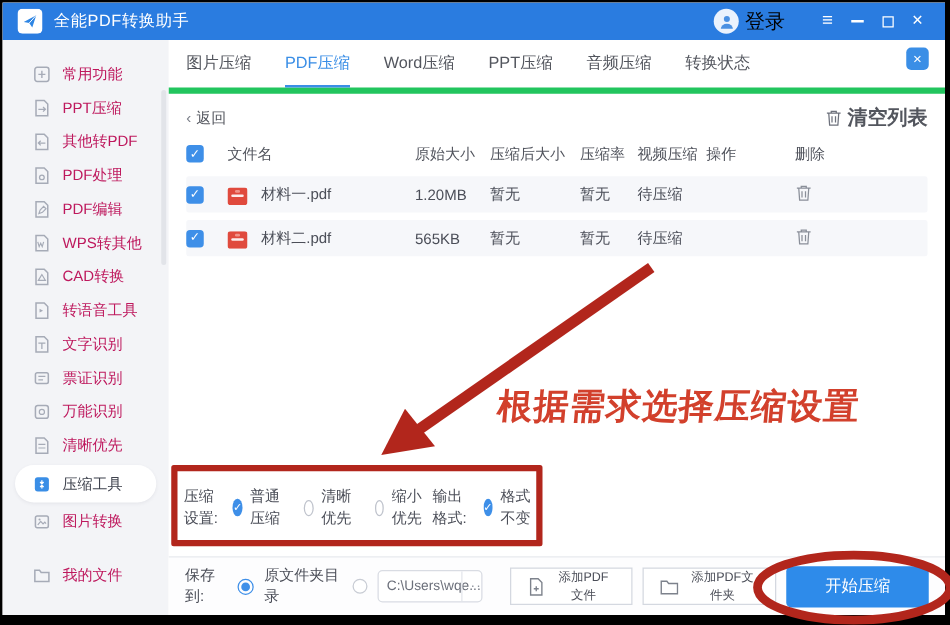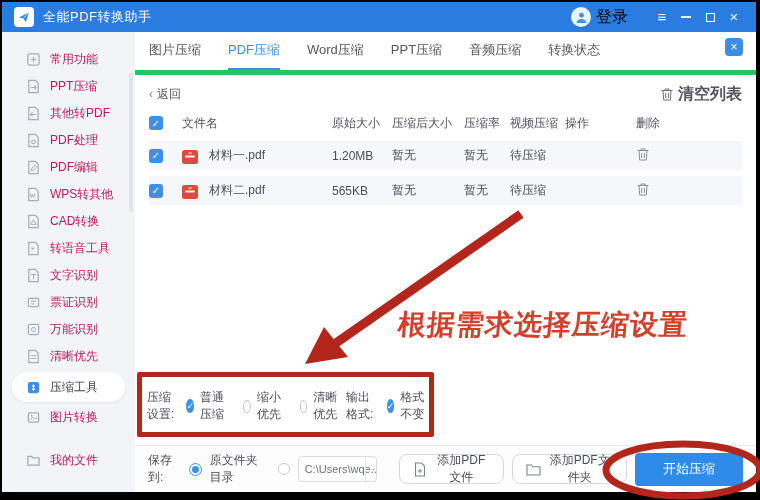--- a/index.html
+++ b/index.html
@@ -61,21 +61,21 @@
   .roff { width:13px; height:13px; border-radius:50%; border:1px solid #bfc3cc; background:#fff; }
 
   
   .footer { position:absolute; left:0; right:0; bottom:0; height:47px; border-top:1px solid #e8eaee; background:#fdfdfe; display:flex; align-items:center; padding:0 13px; gap:8px; font-size:12px; color:#4b4e58; }
   .rdot { width:13px; height:13px; border-radius:50%; border:1px solid #3e8fe8; display:flex; align-items:center; justify-content:center; cursor:pointer; flex:none; }
   .rdot i { width:7px; height:7px; border-radius:50%; background:#3e8fe8; }
   .rempty { width:12px; height:12px; border-radius:50%; border:1px solid #c8ccd4; background:#fff; flex:none; cursor:pointer; }
   .pathbox { height:26px; border:1px solid #d9dce3; border-radius:4px; display:flex; align-items:center; background:#fff; overflow:hidden; }
   .pathval { font-size:11px; color:#6b6f7a; padding:0 6px; max-width:66px; white-space:nowrap; }
   .pathmore { border-left:1px solid #e3e6ec; padding:0 6px; color:#8a8f99; font-size:11px; letter-spacing:1px; cursor:pointer; line-height:24px; }
-  .btn { height:30px; border:1px solid #d4d8e0; border-radius:8px; background:#fff; display:flex; align-items:center; gap:6px; padding:0 13px; color:#4b4e58; font-size:12px; cursor:pointer; }
+  .btn { height:30px; border:1px solid #d4d8e0; border-radius:0; background:#fff; display:flex; align-items:center; gap:6px; padding:0 13px; color:#4b4e58; font-size:10px; cursor:pointer; }
   .btn svg { flex:none; }
   .add-file { margin-left:14px; }
   .start-btn { width:130px; height:33px; background:#2e8bea; border:none; border-radius:4px; color:#fff; font-size:13px; display:flex; align-items:center; justify-content:center; cursor:pointer; margin-left:auto; }
 
   
   .anno { position:absolute; left:0; top:0; width:760px; height:500px; pointer-events:none; z-index:50; }
   .anno-rect { position:absolute; left:137px; top:372px; width:297px; height:65px; border:5px solid #b2261c; border-radius:2px; }
   .anno-text { position:absolute; left:398px; top:306px; width:320px; font-size:28px; font-weight:bold; color:#d2402c; transform:skewX(-5deg); white-space:nowrap; letter-spacing:1px; }
   svg.anno-svg { position:absolute; left:0; top:0; }
 </style>
@@ -318,25 +318,25 @@
         <div class="set-row">
           <span class="set-label">压缩设置:</span>
           <span class="opt">
             <span class="rcheck">
                 <span>✓</span>
               </span>
             <span>普通压缩</span>
           </span>
           <span class="opt">
             <span class="roff"></span>
-            <span>缩小优先</span>
+            <span>清晰优先</span>
           </span>
           <span class="opt">
             <span class="roff"></span>
-            <span>清晰优先</span>
+            <span>缩小优先</span>
           </span>
         </div>
         <div class="set-row">
           <span class="set-label">输出格式:</span>
           <span class="opt">
             <span class="rcheck">
                 <span>✓</span>
               </span>
             <span>格式不变</span>
           </span>

